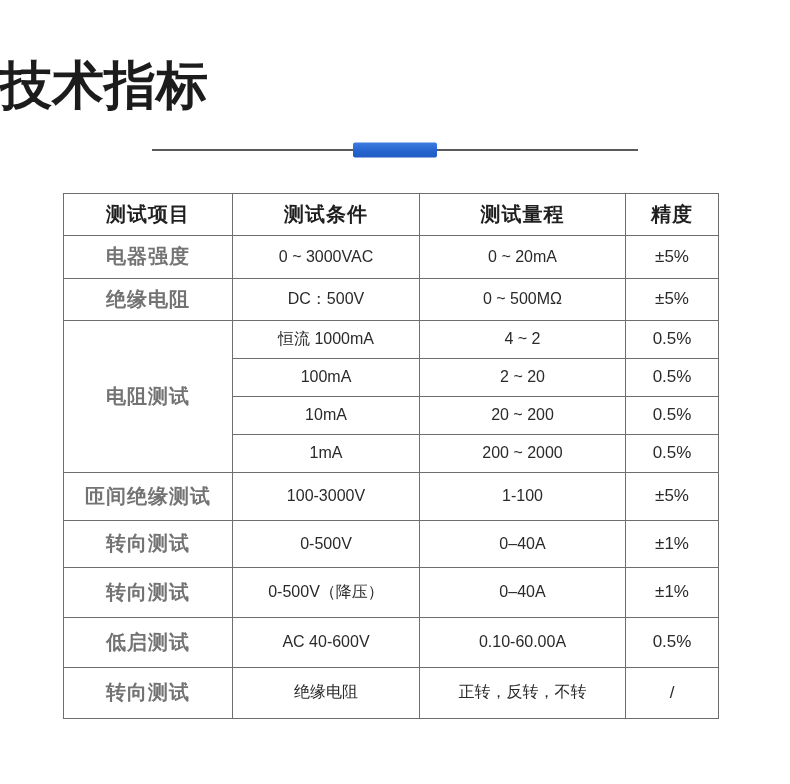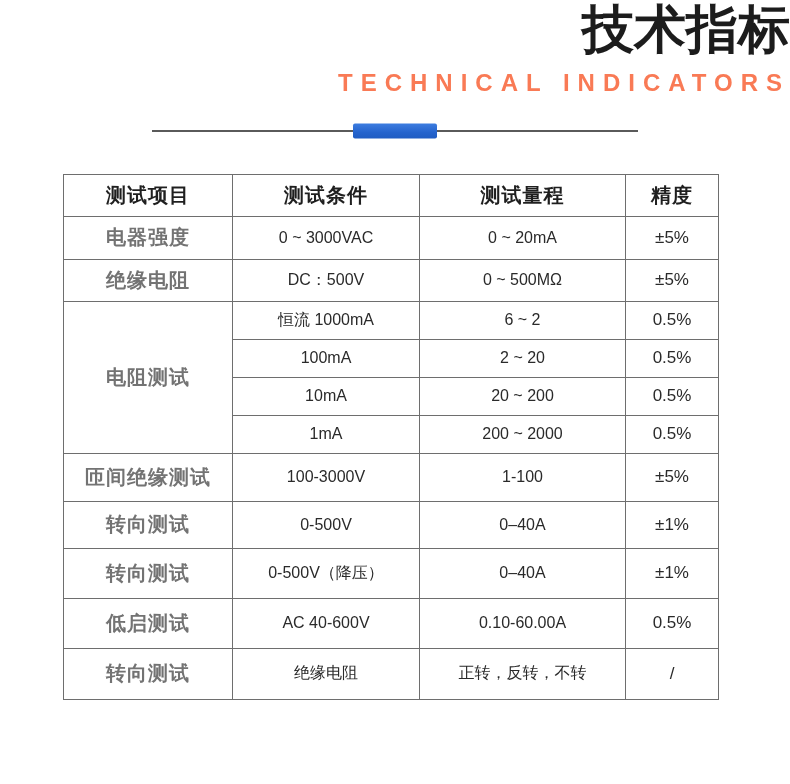--- a/index.html
+++ b/index.html
@@ -6,21 +6,21 @@
   html, body { background: #ffffff; }
   body {
     width: 790px;
     height: 784px;
     font-family: "Liberation Sans", "DejaVu Sans", sans-serif;
     color: #222222;
     overflow: hidden;
   }
   .page { width: 790px; height: 784px; position: relative; }
 
-  .hero { text-align: right; }
+  .hero { text-align: left; padding-top: 56px; }
   .hero-title {
     font-size: 52px;
     font-weight: 700;
     color: #1c1c1c;
     letter-spacing: 0px;
     line-height: 1.15;
   }
   .hero-subtitle {
     margin-top: 9px;
     font-size: 24px;
@@ -83,21 +83,20 @@
     color: #2a2a2a;
   }
 </style>
 </head>
 <body>
 
 <div class="page">
 
   <div class="hero">
     <div class="hero-title">技术指标</div>
-    <div class="hero-subtitle">TECHNICAL INDICATORS</div>
     <div class="divider">
       <span class="divider-bar"></span>
     </div>
   </div>
 
   <div class="spec-table-wrap">
     <table class="spec">
       <colgroup>
         <col style="width:169px">
         <col style="width:187px">
@@ -122,21 +121,21 @@
         <tr style="height:42px;">
           <td class="item">绝缘电阻</td>
           <td class="cond">DC：500V</td>
           <td class="range">0 ~ 500MΩ</td>
           <td class="acc">±5%</td>
         </tr>
 
         <tr style="height:38px;">
           <td class="item" rowspan="4">电阻测试</td>
           <td class="cond">恒流 1000mA</td>
-          <td class="range">6 ~ 2</td>
+          <td class="range">4 ~ 2</td>
           <td class="acc">0.5%</td>
         </tr>
         <tr style="height:38px;">
           <td class="cond">100mA</td>
           <td class="range">2 ~ 20</td>
           <td class="acc">0.5%</td>
         </tr>
         <tr style="height:38px;">
           <td class="cond">10mA</td>
           <td class="range">20 ~ 200</td>

